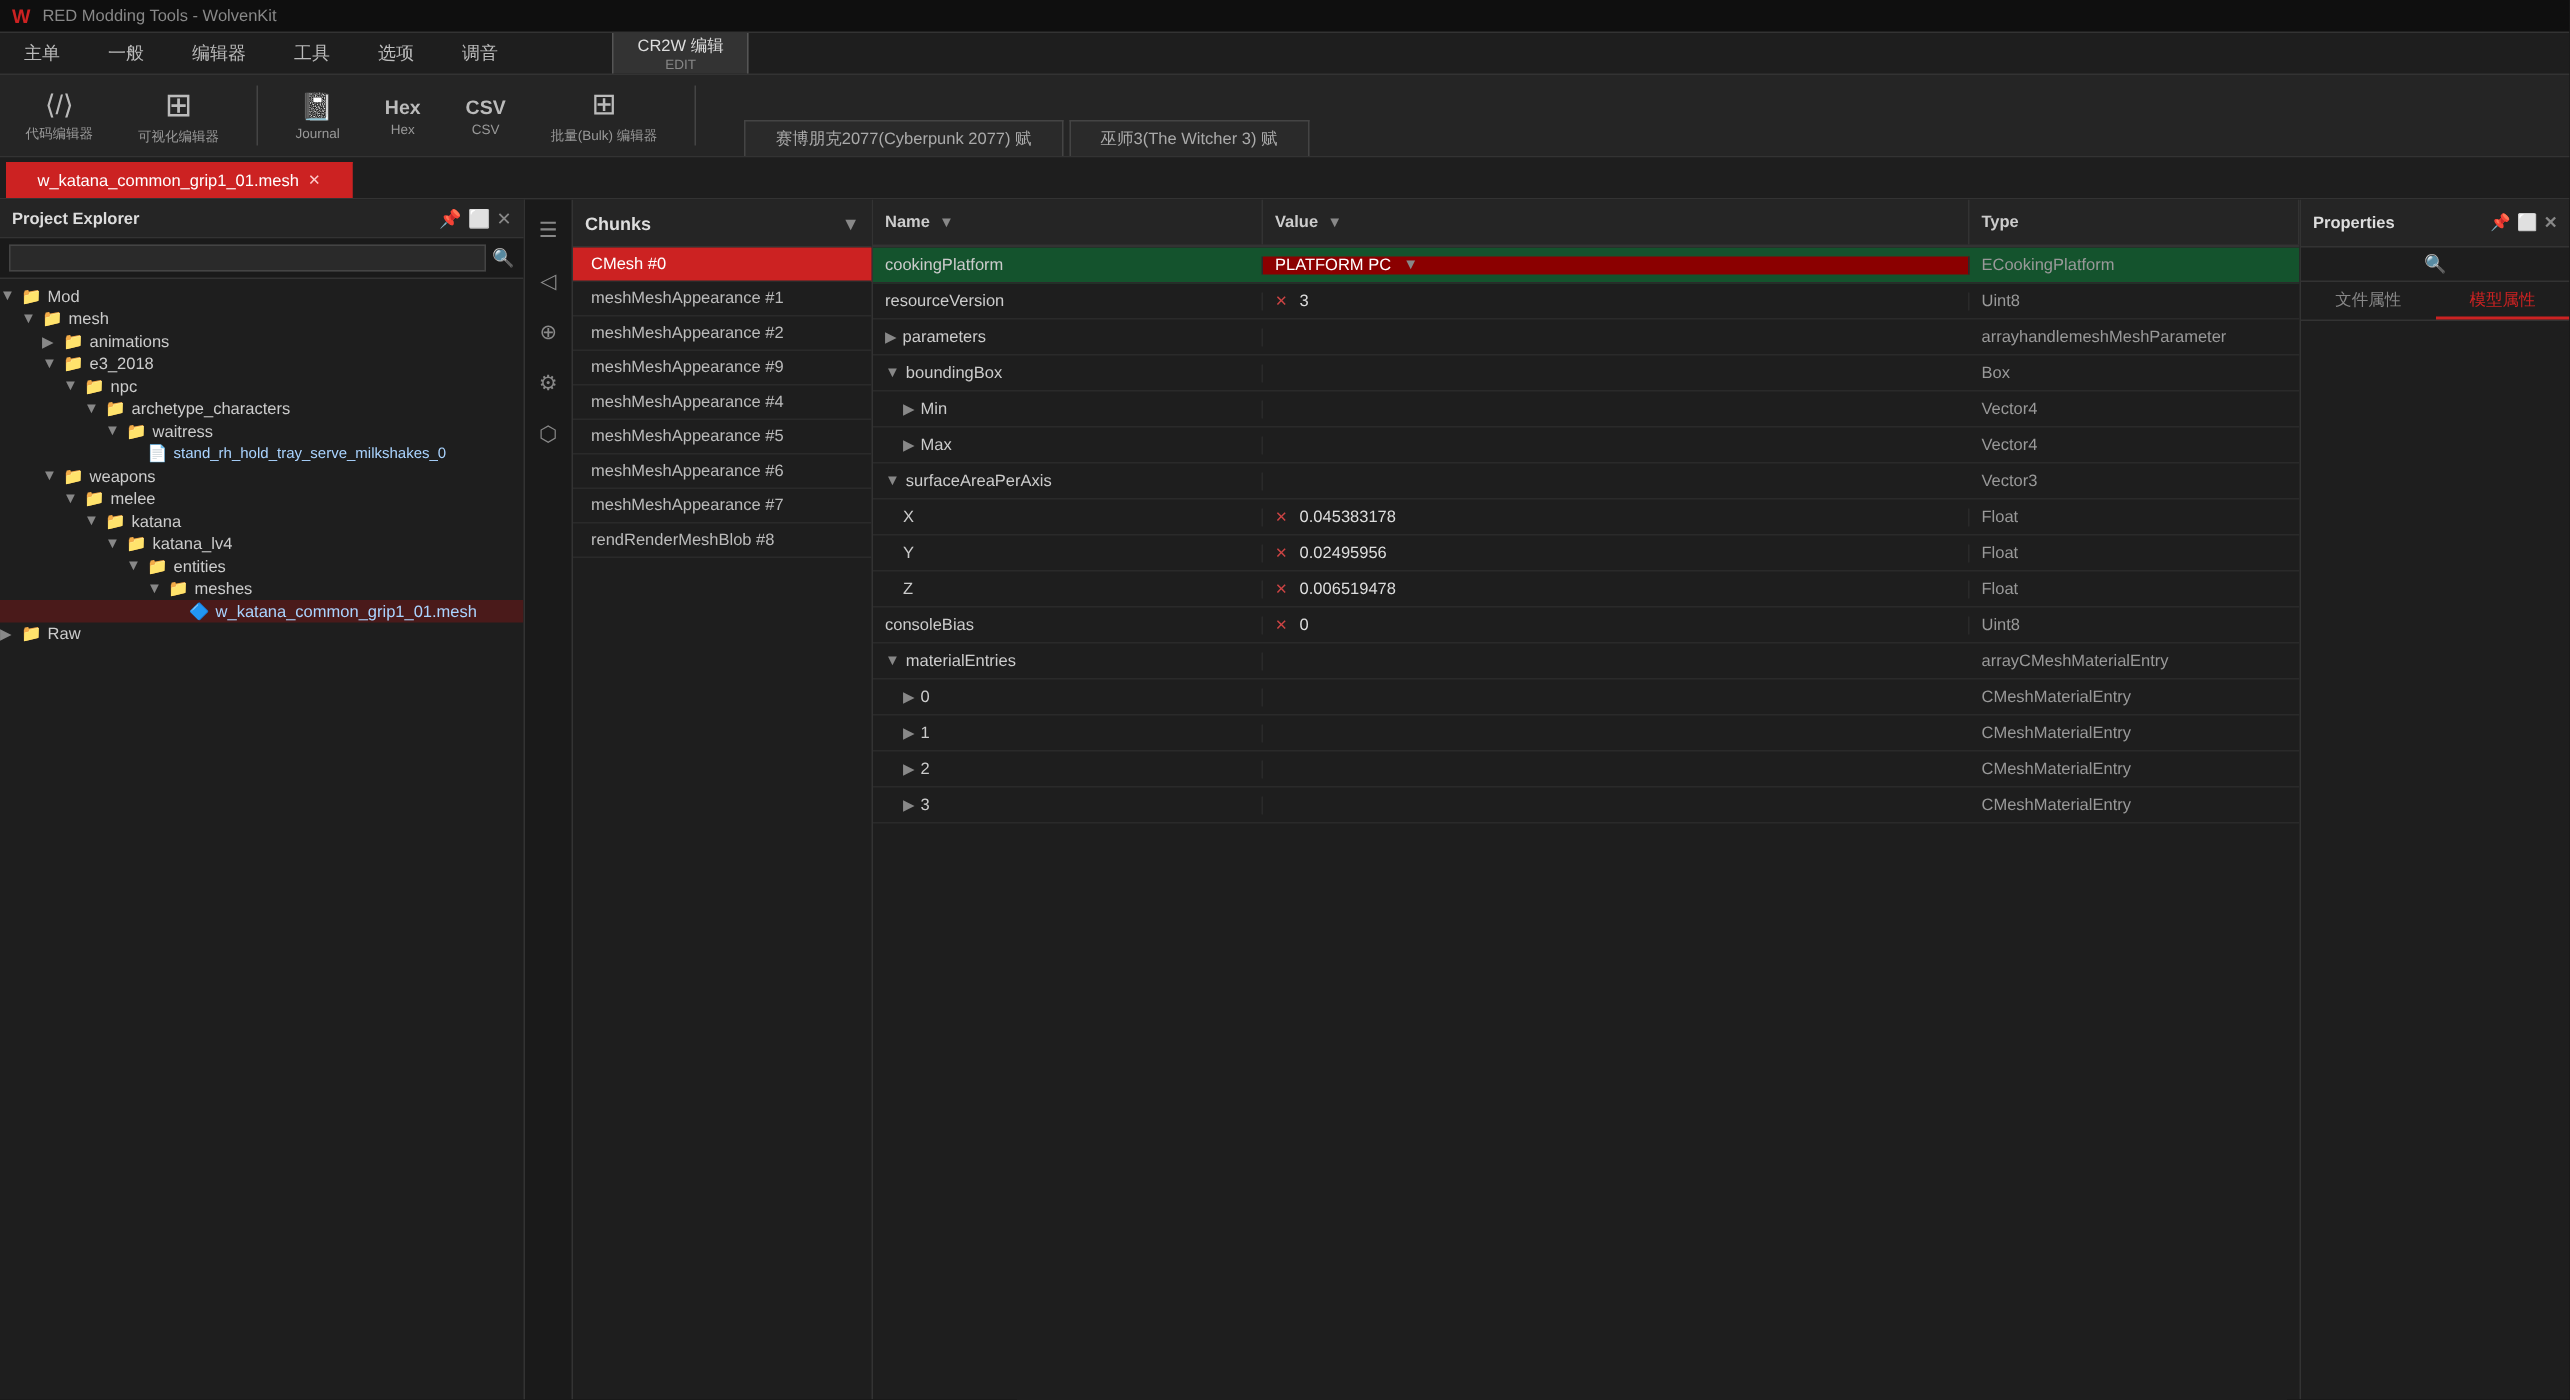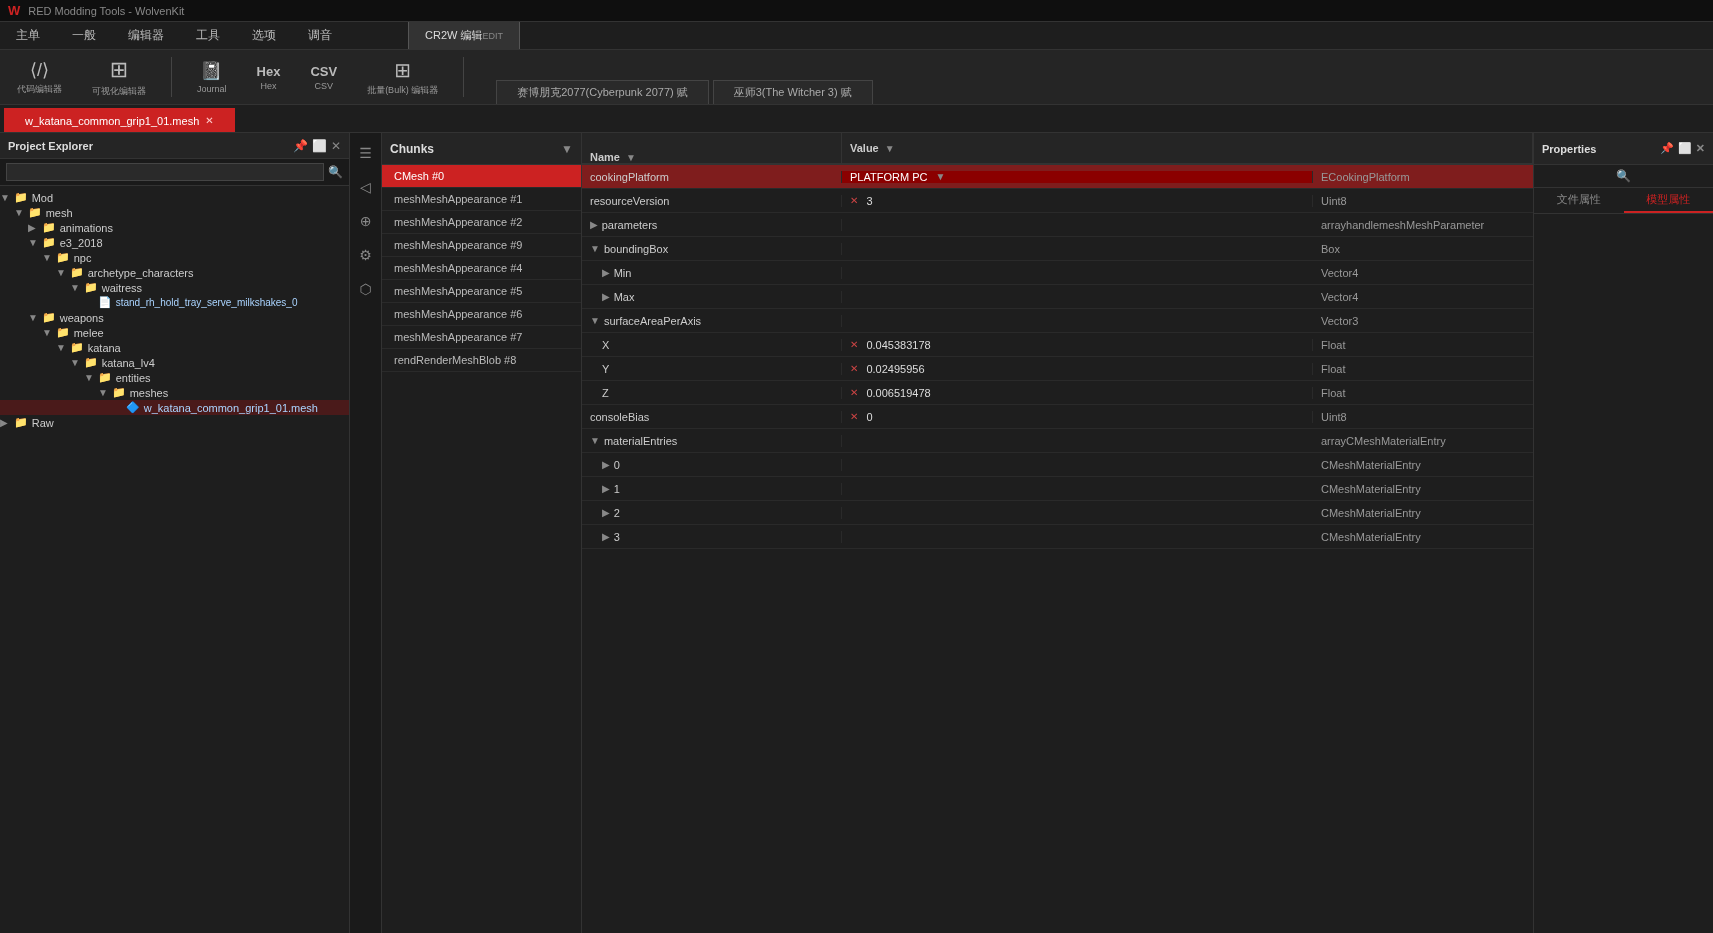--- a/index.html
+++ b/index.html
@@ -259,32 +259,32 @@
     }
     .props-col-header {
       display: flex;
       align-items: center;
       padding: 0 8px;
       font-size: 11px;
       color: #ccc;
       font-weight: bold;
       border-right: 1px solid #333;
     }
-    .props-col-header.name-col { width: 260px; align-items: flex-end; }
+    .props-col-header.name-col { width: 260px; }
     .props-col-header.value-col { flex: 1; }
     .props-col-header.type-col { width: 220px; }
     .filter-icon { color: #888; font-size: 10px; margin-left: 6px; cursor: pointer; }
     .props-body { flex: 1; overflow-y: auto; }
     .prop-row {
       display: flex;
       align-items: center;
       border-bottom: 1px solid #2a2a2a;
       height: 24px;
     }
-    .prop-row.highlighted { background: #7f1d1d; }
+    .prop-row.highlighted { background: #14532d; }
     .prop-name {
       width: 260px;
       padding: 0 8px;
       font-size: 11px;
       color: #ccc;
       border-right: 1px solid #2a2a2a;
       white-space: nowrap;
       overflow: hidden;
       display: flex;
       align-items: center;
@@ -365,21 +365,21 @@
   <span>RED Modding Tools - WolvenKit</span>
 </div>
 
 <div id="menu-bar">
   <div class="menu-tab">主单</div>
   <div class="menu-tab">一般</div>
   <div class="menu-tab">编辑器</div>
   <div class="menu-tab">工具</div>
   <div class="menu-tab">选项</div>
   <div class="menu-tab">调音</div>
-  <div style="margin-left:60px; display:flex; flex-direction:row; background:#333; padding:0 16px; height:100%; justify-content:center; align-items:center; border-left:1px solid #555; border-right:1px solid #555;">
+  <div style="margin-left:60px; display:flex; flex-direction:column; background:#333; padding:0 16px; height:100%; justify-content:center; align-items:center; border-left:1px solid #555; border-right:1px solid #555;">
     <div style="font-size:11px; color:#ddd; white-space:nowrap;">CR2W 编辑</div>
     <div style="font-size:9px; color:#888;">EDIT</div>
   </div>
 </div>
 
 <div id="toolbar">
   <div class="toolbar-group">
     <div class="toolbar-icon">⟨/⟩</div>
     <div class="toolbar-label">代码编辑器</div>
   </div>
@@ -584,20 +584,23 @@
       <div id="properties-panel">
         <div class="props-header">
           <div class="props-col-header name-col">
             <span>Name</span>
             <span class="filter-icon">▼</span>
           </div>
           <div class="props-col-header value-col">
             <span>Value</span>
             <span class="filter-icon">▼</span>
           </div>
+          <div class="props-col-header type-col">
+            <span>Type</span>
+          </div>
         </div>
         <div class="props-body">
 
           <div class="prop-row highlighted">
             <div class="prop-name">
               <span>cookingPlatform</span>
             </div>
             <div class="prop-value red-bg">
               <span>PLATFORM PC</span>
               <span class="dropdown-icon">▼</span>

